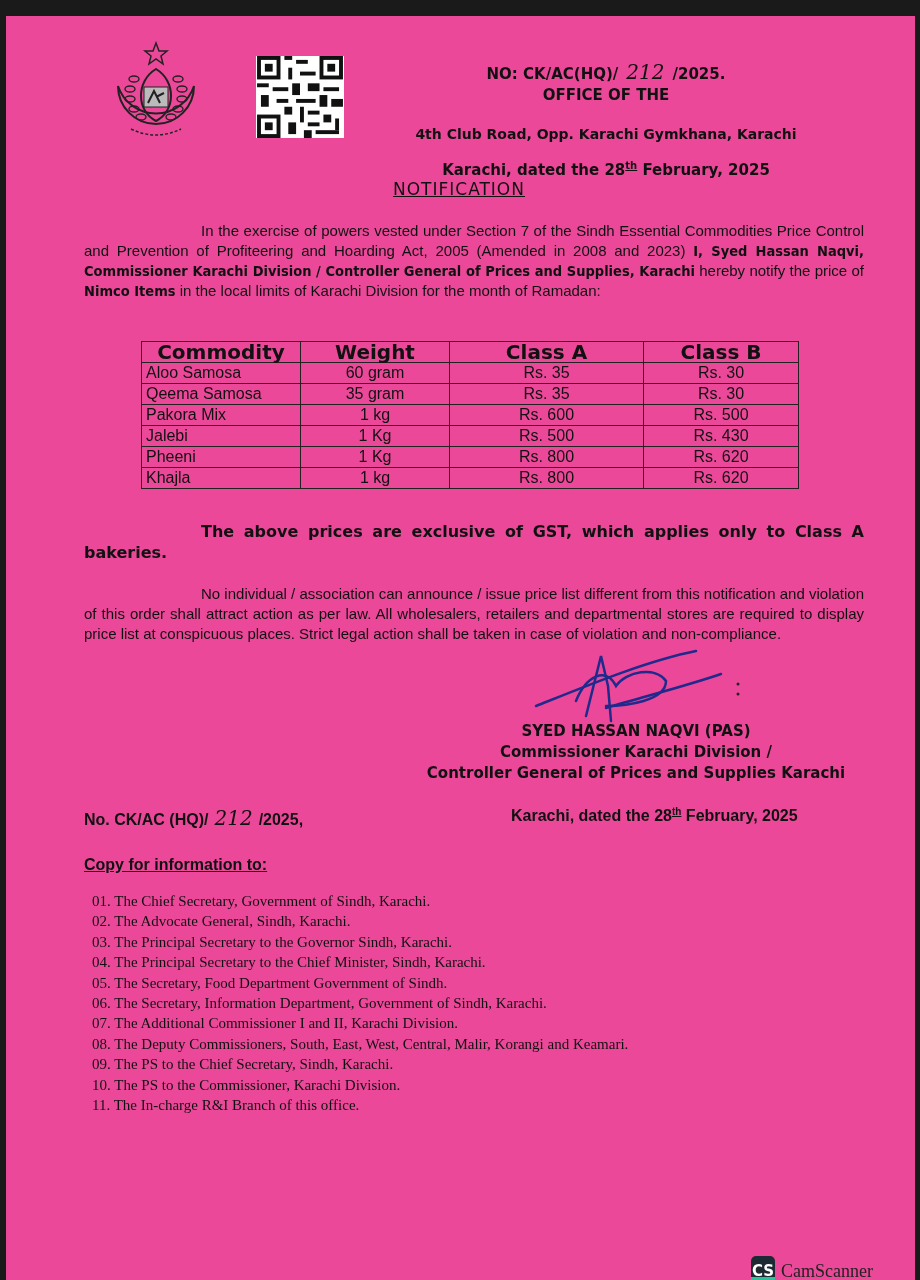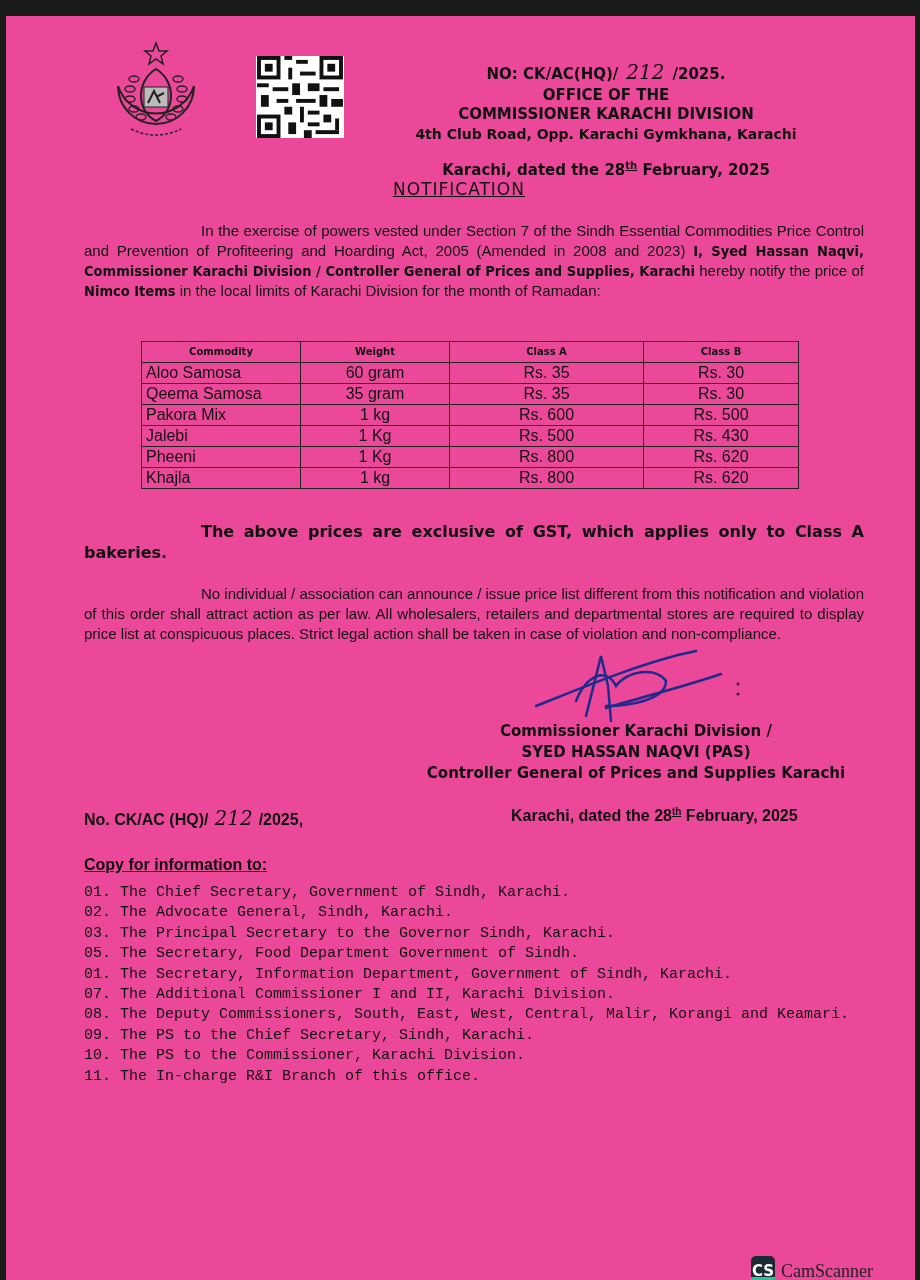--- a/index.html
+++ b/index.html
@@ -9,29 +9,29 @@
   .emblem { left:100px; top:25px; width:100px; height:105px; }
   .qr { left:250px; top:40px; width:88px; height:82px; background:#fff; }
   .hdr { left:380px; width:440px; text-align:center; font-weight:bold; font-size:15px; line-height:19px; }
   .hdr .hand { font-family:"DejaVu Serif", serif; font-style:italic; font-weight:normal; font-size:20px; padding:0 8px; }
   .notif { left:387px; top:163px; font-weight:normal; font-size:17px; text-decoration:underline; letter-spacing:1px; }
   .para { left:78px; width:780px; font-size:15px; line-height:20px; text-align:justify; font-family:"Liberation Sans", sans-serif; font-stretch:condensed; }
   .para b { font-family:"DejaVu Sans", sans-serif; font-size:14.5px; }
   .indent { display:inline-block; width:117px; }
   table.prices { position:absolute; left:135px; top:325px; width:658px; border-collapse:collapse; font-family:"Liberation Sans", sans-serif; font-size:16px; }
   table.prices th, table.prices td { border:1.5px solid #222; padding:0 4px; height:20px; line-height:20px; }
-  table.prices th { font-family:"DejaVu Sans", sans-serif; font-size:10px; font-weight:bold; }
+  table.prices th { font-family:"DejaVu Sans", sans-serif; font-size:20px; font-weight:bold; }
   table.prices td.c { text-align:center; }
   .sigblock { left:400px; top:705px; width:460px; text-align:center; font-weight:bold; font-size:15px; line-height:21px; }
   .refline { left:78px; top:790px; font-weight:bold; font-size:16px; font-family:"Liberation Sans", sans-serif;text-align:right; }
   .refline .hand { font-family:"DejaVu Serif", serif; font-style:italic; font-weight:normal; font-size:20px; padding:0 6px; }
   .dateline { left:505px; top:790px; font-weight:bold; font-size:16px; font-family:"Liberation Sans", sans-serif; }
   sup { font-size:10px;text-decoration:underline; }
   .copyhead { left:78px; top:840px; font-weight:bold; font-size:16px; text-decoration:underline; font-family:"Liberation Sans", sans-serif; }
-  .copylist { left:78px; top:867px; list-style:none; margin:0; padding:0; font-family:Liberation Mono, monospace; font-size:15px; line-height:20.4px; }
+  .copylist { left:78px; top:867px; list-style:none; margin:8px; padding:0; font-family:Liberation Serif, serif; font-size:15px; line-height:20.4px; }
   .cs { left:745px; top:1240px; display:flex; align-items:center; gap:6px; }
   .cs-logo { width:24px; height:30px; border-radius:5px; background:linear-gradient(#1d2a33 70%, #2fbf9a 70%); color:#fff; font-weight:bold; font-size:15px; display:flex; align-items:center; justify-content:center; }
   .cs-text { font-family:"Liberation Serif", serif; font-size:18px; color:#222; }
 </style>
 </head>
 <body>
 
 <div class="page">
 
   <svg class="abs emblem" viewBox="0 0 100 105">
@@ -90,21 +90,20 @@
       <rect x="15" y="19" width="6" height="1"></rect>
         <rect x="20" y="16" width="1" height="3"></rect>
         <rect x="12" y="19" width="2" height="2"></rect>
     </g>
   </svg>
 
   <div class="abs hdr" style="top:47px;">
     <span>NO: CK/AC(HQ)/</span><span class="hand">212</span><span>/2025.</span>
   </div>
   <div class="abs hdr" style="top:70px;">OFFICE OF THE</div>
-  <div class="abs hdr" style="top:89px;">COMMISSIONER KARACHI DIVISION</div>
   <div class="abs hdr" style="top:109px; font-size:14px;">4th Club Road, Opp. Karachi Gymkhana, Karachi</div>
   <div class="abs hdr" style="top:140px;">
     <span>Karachi, dated the 28</span><sup>th</sup><span> February, 2025</span>
   </div>
   <div class="abs notif">NOTIFICATION</div>
 
   <div class="abs para" style="top:205px;">
     <span class="indent"></span><span>In the exercise of powers vested under Section 7 of the Sindh Essential Commodities Price Control and Prevention of Profiteering and Hoarding Act, 2005 (Amended in 2008 and 2023) </span><b>I, Syed Hassan Naqvi, Commissioner Karachi Division / Controller General of Prices and Supplies, Karachi</b><span> hereby notify the price of </span><b>Nimco Items</b><span> in the local limits of Karachi Division for the month of Ramadan:</span>
   </div>
 
@@ -170,39 +169,40 @@
       <path d="M20,60 C70,40 130,15 180,5"></path>
       <path d="M70,70 L85,10 L92,40 L95,75"></path>
       <path d="M60,55 C70,30 90,20 100,40 C110,25 140,20 150,35 C150,55 110,60 90,60"></path>
       <path d="M90,62 C130,50 170,40 205,28"></path>
     </g>
     <circle cx="222" cy="38" r="1.5" fill="#222"></circle>
       <circle cx="222" cy="48" r="1.5" fill="#222"></circle>
   </svg>
 
   <div class="abs sigblock">
+    <div>SYED HASSAN NAQVI (PAS)</div>
     <div>Commissioner Karachi Division /</div>
-    <div>SYED HASSAN NAQVI (PAS)</div>
     <div>Controller General of Prices and Supplies Karachi</div>
   </div>
 
   <div class="abs refline">
     <span>No. CK/AC (HQ)/</span><span class="hand">212</span><span>/2025,</span>
   </div>
   <div class="abs dateline">
     <span>Karachi, dated the 28</span><sup>th</sup><span> February, 2025</span>
   </div>
 
   <div class="abs copyhead">Copy for information to:</div>
   <ul class="abs copylist">
     <li>01. The Chief Secretary, Government of Sindh, Karachi.</li>
     <li>02. The Advocate General, Sindh, Karachi.</li>
     <li>03. The Principal Secretary to the Governor Sindh, Karachi.</li>
+    <li>04. The Principal Secretary to the Chief Minister, Sindh, Karachi.</li>
     <li>05. The Secretary, Food Department Government of Sindh.</li>
-    <li>01. The Secretary, Information Department, Government of Sindh, Karachi.</li>
+    <li>06. The Secretary, Information Department, Government of Sindh, Karachi.</li>
     <li>07. The Additional Commissioner I and II, Karachi Division.</li>
     <li>08. The Deputy Commissioners, South, East, West, Central, Malir, Korangi and Keamari.</li>
     <li>09. The PS to the Chief Secretary, Sindh, Karachi.</li>
     <li>10. The PS to the Commissioner, Karachi Division.</li>
     <li>11. The In-charge R&amp;I Branch of this office.</li>
   </ul>
 
   <div class="abs cs">
     <div class="cs-logo">CS</div>
     <div class="cs-text">CamScanner</div>

